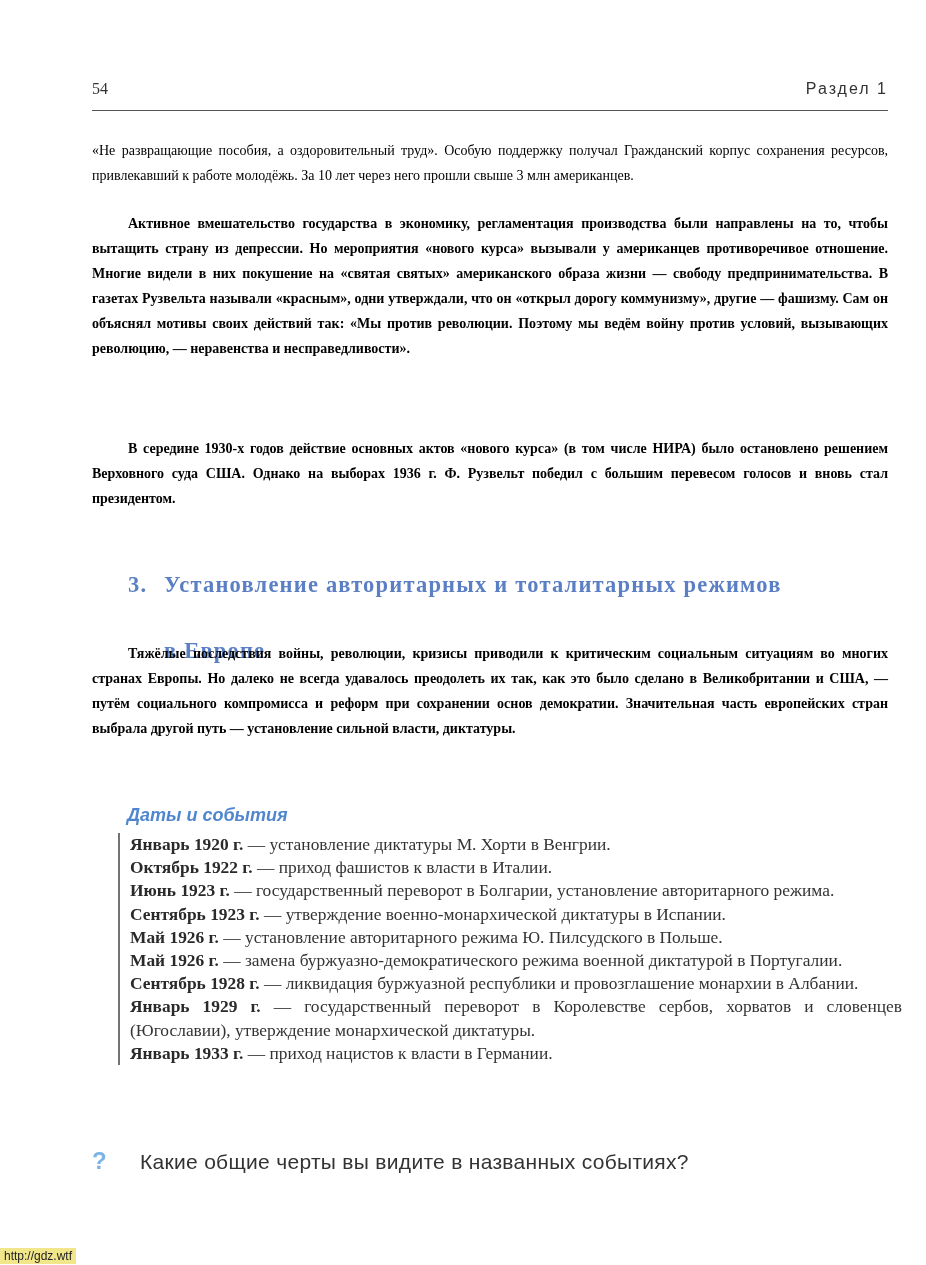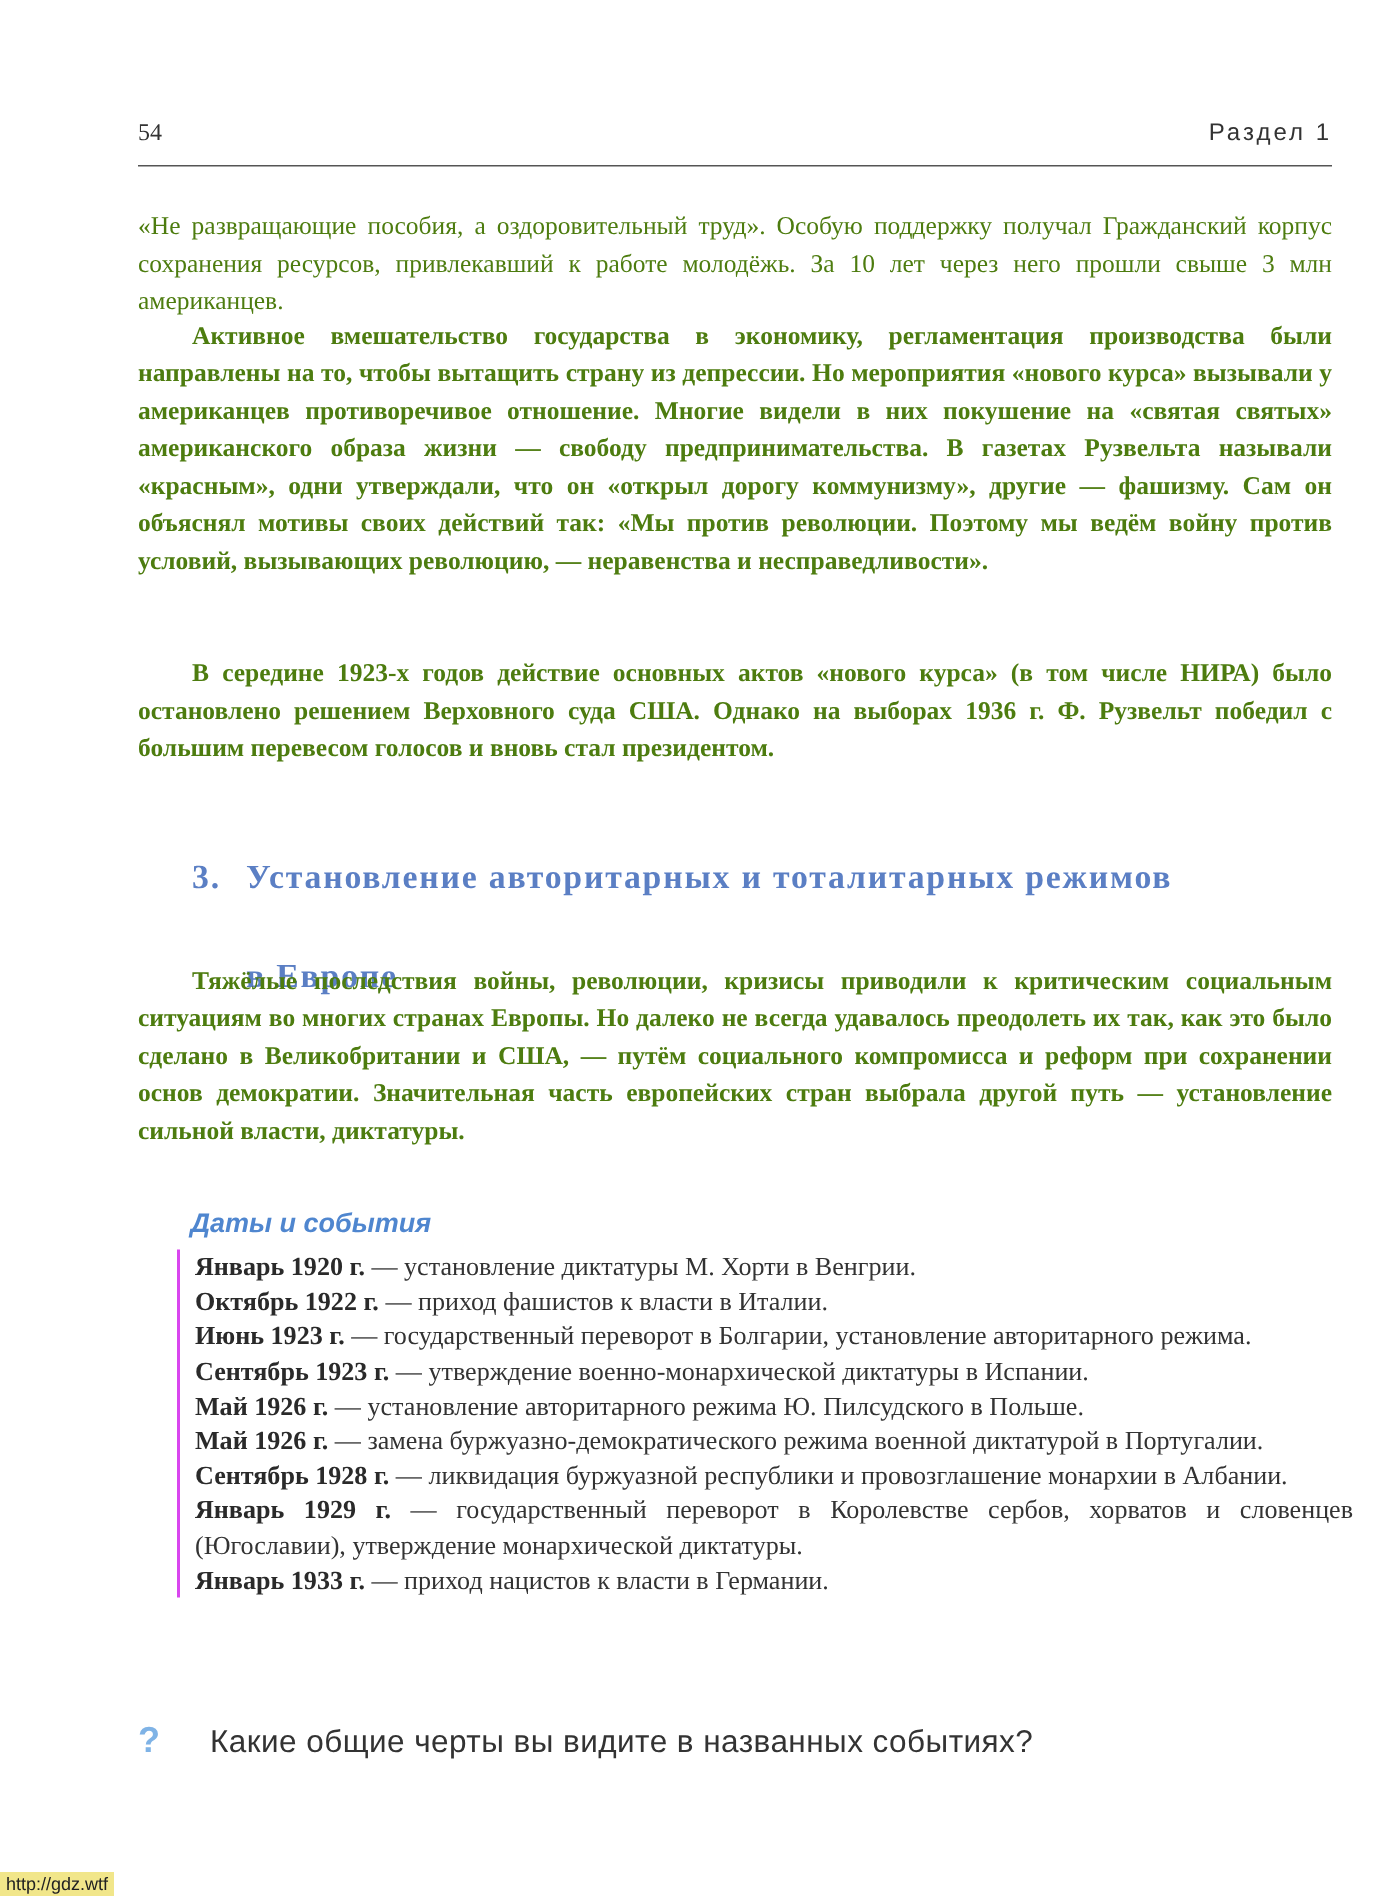--- a/index.html
+++ b/index.html
@@ -5,36 +5,36 @@
   html, body { margin: 0; padding: 0; background: #ffffff; }
   body { width: 926px; height: 1265px; position: relative; overflow: hidden; color: #2a2a2a; }
   .serif { font-family: "Liberation Serif", "DejaVu Serif", serif; }
   .sans { font-family: "Liberation Sans", "DejaVu Sans", sans-serif; }
 
   .page-header { position: absolute; left: 92px; top: 80px; width: 796px; height: 24px; }
   .page-number { position: absolute; left: 0; top: 0; font-size: 16px; color: #333; }
   .section-label { position: absolute; right: 0; top: 0; font-size: 16px; letter-spacing: 2px; color: #333; }
   .header-rule { position: absolute; left: 92px; top: 110px; width: 796px; height: 1px; background: #555; }
 
-  .text { position: absolute; left: 92px; width: 796px; font-size: 17px; line-height: 25px; text-align: justify; color: #4d7c0f; }
+  .text { position: absolute; left: 92px; width: 796px; font-size: 14px; line-height: 25px; text-align: justify; color: #000000; }
   .text p { margin: 0; }
   .indent { text-indent: 36px; font-weight: bold; }
 
   .p1 { top: 138px; }
   .p2 { top: 211px; }
   .p3 { top: 436px; }
 
   .section-heading { position: absolute; left: 128px; top: 570px; width: 760px; font-size: 22.5px; line-height: 29px; font-weight: bold; color: #5b7fc4; letter-spacing: 1.2px; }
   .section-heading .num { display: inline-block; width: 36px; }
   .section-heading .line2 { padding-left: 36px; display: block; margin-top: 37px; }
 
   .p4 { top: 641px; }
 
   .dates-title { position: absolute; left: 127px; top: 805px; font-size: 18px; font-weight: bold; font-style: italic; color: #4f86cf; }
-  .dates-box { position: absolute; left: 118px; top: 833px; width: 772px; border-left: 2px solid #d946ef; padding-left: 10px; font-size: 17.4px; line-height: 23.2px; color: #333; text-align: justify; }
+  .dates-box { position: absolute; left: 118px; top: 833px; width: 772px; border-left: 2px solid #737373; padding-left: 10px; font-size: 17.4px; line-height: 23.2px; color: #333; text-align: justify; }
   .dates-box .event { margin: 0; }
   .dates-box .date { font-weight: bold; color: #2a2a2a; }
 
   .question { position: absolute; left: 92px; top: 1148px; width: 796px; height: 26px; }
   .question-icon { position: absolute; left: 0; top: -1px; font-size: 24px; font-weight: bold; color: #7fb3e6; }
   .question-text { position: absolute; left: 48px; top: 2px; font-size: 21px; color: #333; letter-spacing: 0.3px; }
 
   .watermark { position: absolute; left: 0; top: 1248px; background: #f1e68a; font-size: 12px; padding: 1px 4px; color: #222; }
 </style>
 </head>
@@ -46,21 +46,21 @@
 </div>
 <div class="header-rule"></div>
 
 <div class="text p1 serif">
   <p>«Не развращающие пособия, а оздоровительный труд». Особую поддержку получал Гражданский корпус сохранения ресурсов, привлекавший к работе молодёжь. За 10 лет через него прошли свыше 3 млн американцев.</p>
 </div>
 <div class="text p2 serif">
   <p class="indent">Активное вмешательство государства в экономику, регламентация производства были направлены на то, чтобы вытащить страну из депрессии. Но мероприятия «нового курса» вызывали у американцев противоречивое отношение. Многие видели в них покушение на «святая святых» американского образа жизни — свободу предпринимательства. В газетах Рузвельта называли «красным», одни утверждали, что он «открыл дорогу коммунизму», другие — фашизму. Сам он объяснял мотивы своих действий так: «Мы против революции. Поэтому мы ведём войну против условий, вызывающих революцию, — неравенства и несправедливости».</p>
 </div>
 <div class="text p3 serif">
-  <p class="indent">В середине 1923-х годов действие основных актов «нового курса» (в том числе НИРА) было остановлено решением Верховного суда США. Однако на выборах 1936 г. Ф. Рузвельт победил с большим перевесом голосов и вновь стал президентом.</p>
+  <p class="indent">В середине 1930-х годов действие основных актов «нового курса» (в том числе НИРА) было остановлено решением Верховного суда США. Однако на выборах 1936 г. Ф. Рузвельт победил с большим перевесом голосов и вновь стал президентом.</p>
 </div>
 
 <div class="section-heading serif">
   <span class="num">3.</span><span>Установление авторитарных и тоталитарных режимов</span>
   <span class="line2">в Европе</span>
 </div>
 
 <div class="text p4 serif">
   <p class="indent">Тяжёлые последствия войны, революции, кризисы приводили к критическим социальным ситуациям во многих странах Европы. Но далеко не всегда удавалось преодолеть их так, как это было сделано в Великобритании и США, — путём социального компромисса и реформ при сохранении основ демократии. Значительная часть европейских стран выбрала другой путь — установление сильной власти, диктатуры.</p>
 </div>

